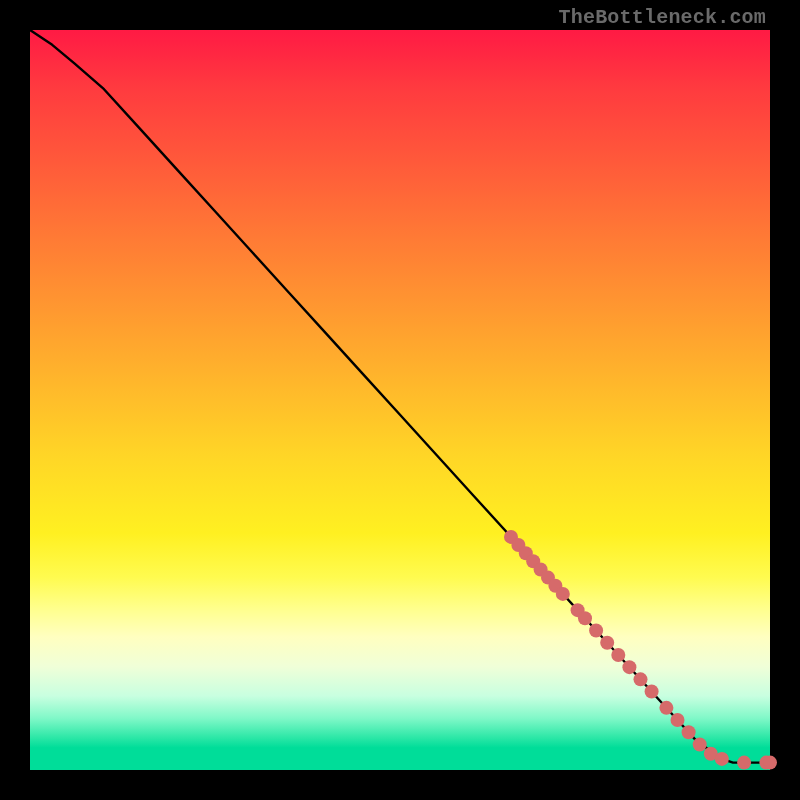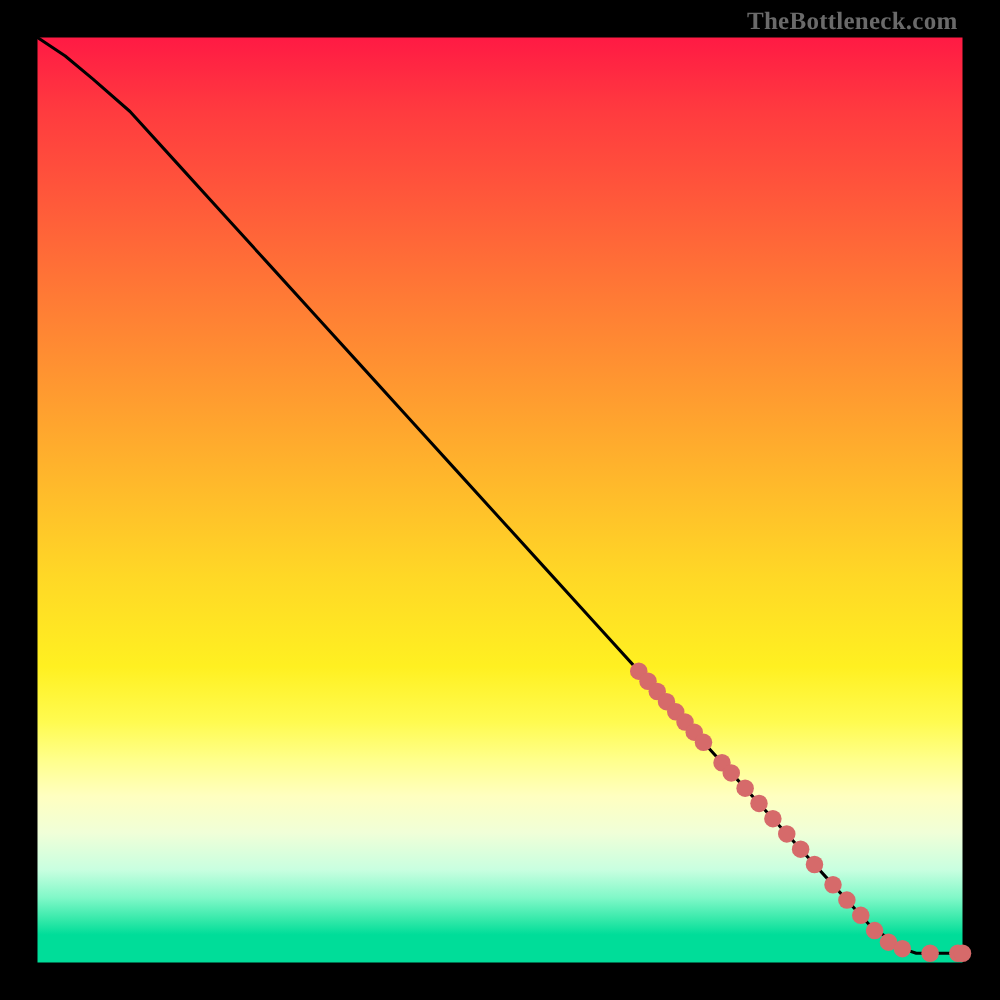--- a/index.html
+++ b/index.html
@@ -48,21 +48,21 @@
       #80f8c8 93%,
       #30e8a8 95.5%,
       #00dd99 97%,
       #00dd99 100%
     );
   }
   .watermark {
     position: absolute;
     top: 6px;
     right: 34px;
-    font-family: Liberation Serif, serif;
+    font-family: Liberation Mono, monospace;
     font-size: 20px;
     color: #6a6a6a;
     font-weight: 600;
     letter-spacing: 0.2px;
     text-align: right;
   }
   svg.overlay {
     position: absolute;
     left: 0;
     top: 0;

